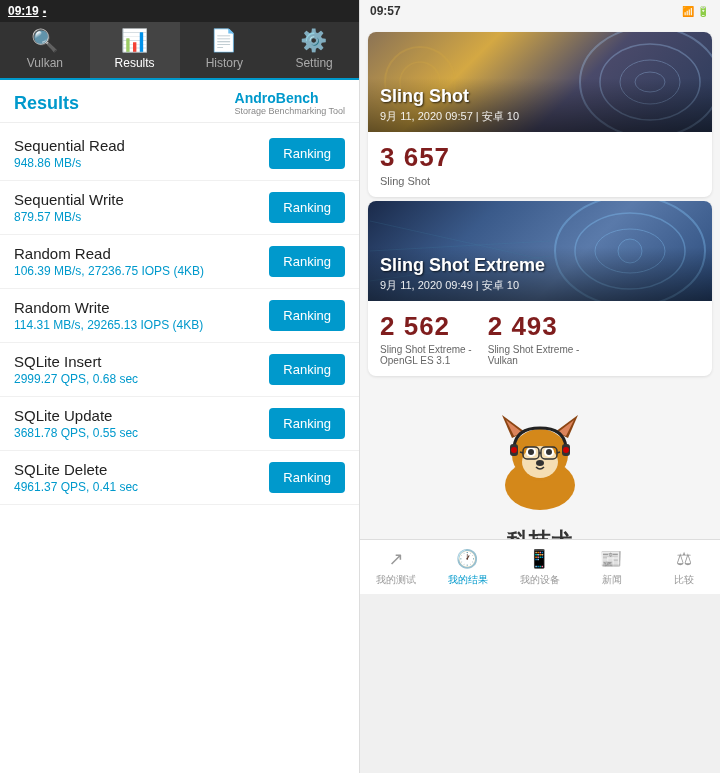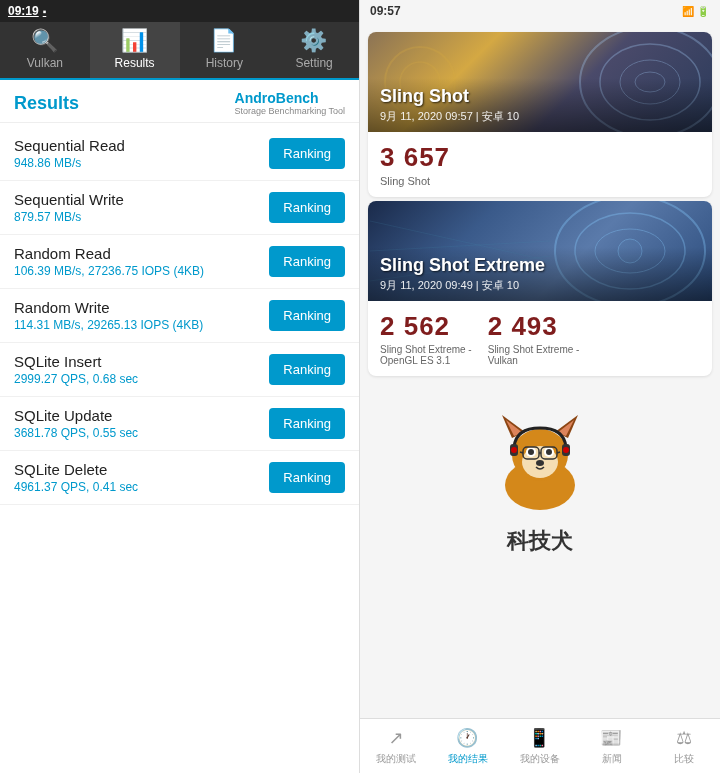--- a/index.html
+++ b/index.html
@@ -122,21 +122,21 @@
       border-radius: 4px;
       padding: 8px 14px;
       font-size: 13px;
       cursor: pointer;
       white-space: nowrap;
     }
 
     
     .right-panel {
       width: 360px;
-      height: 773px;
+      height: 594px;
       background: #f5f5f5;
       display: flex;
       flex-direction: column;
     }
 
     .status-bar-right {
       background: #f5f5f5;
       color: #333;
       font-size: 11px;
       padding: 3px 10px;

